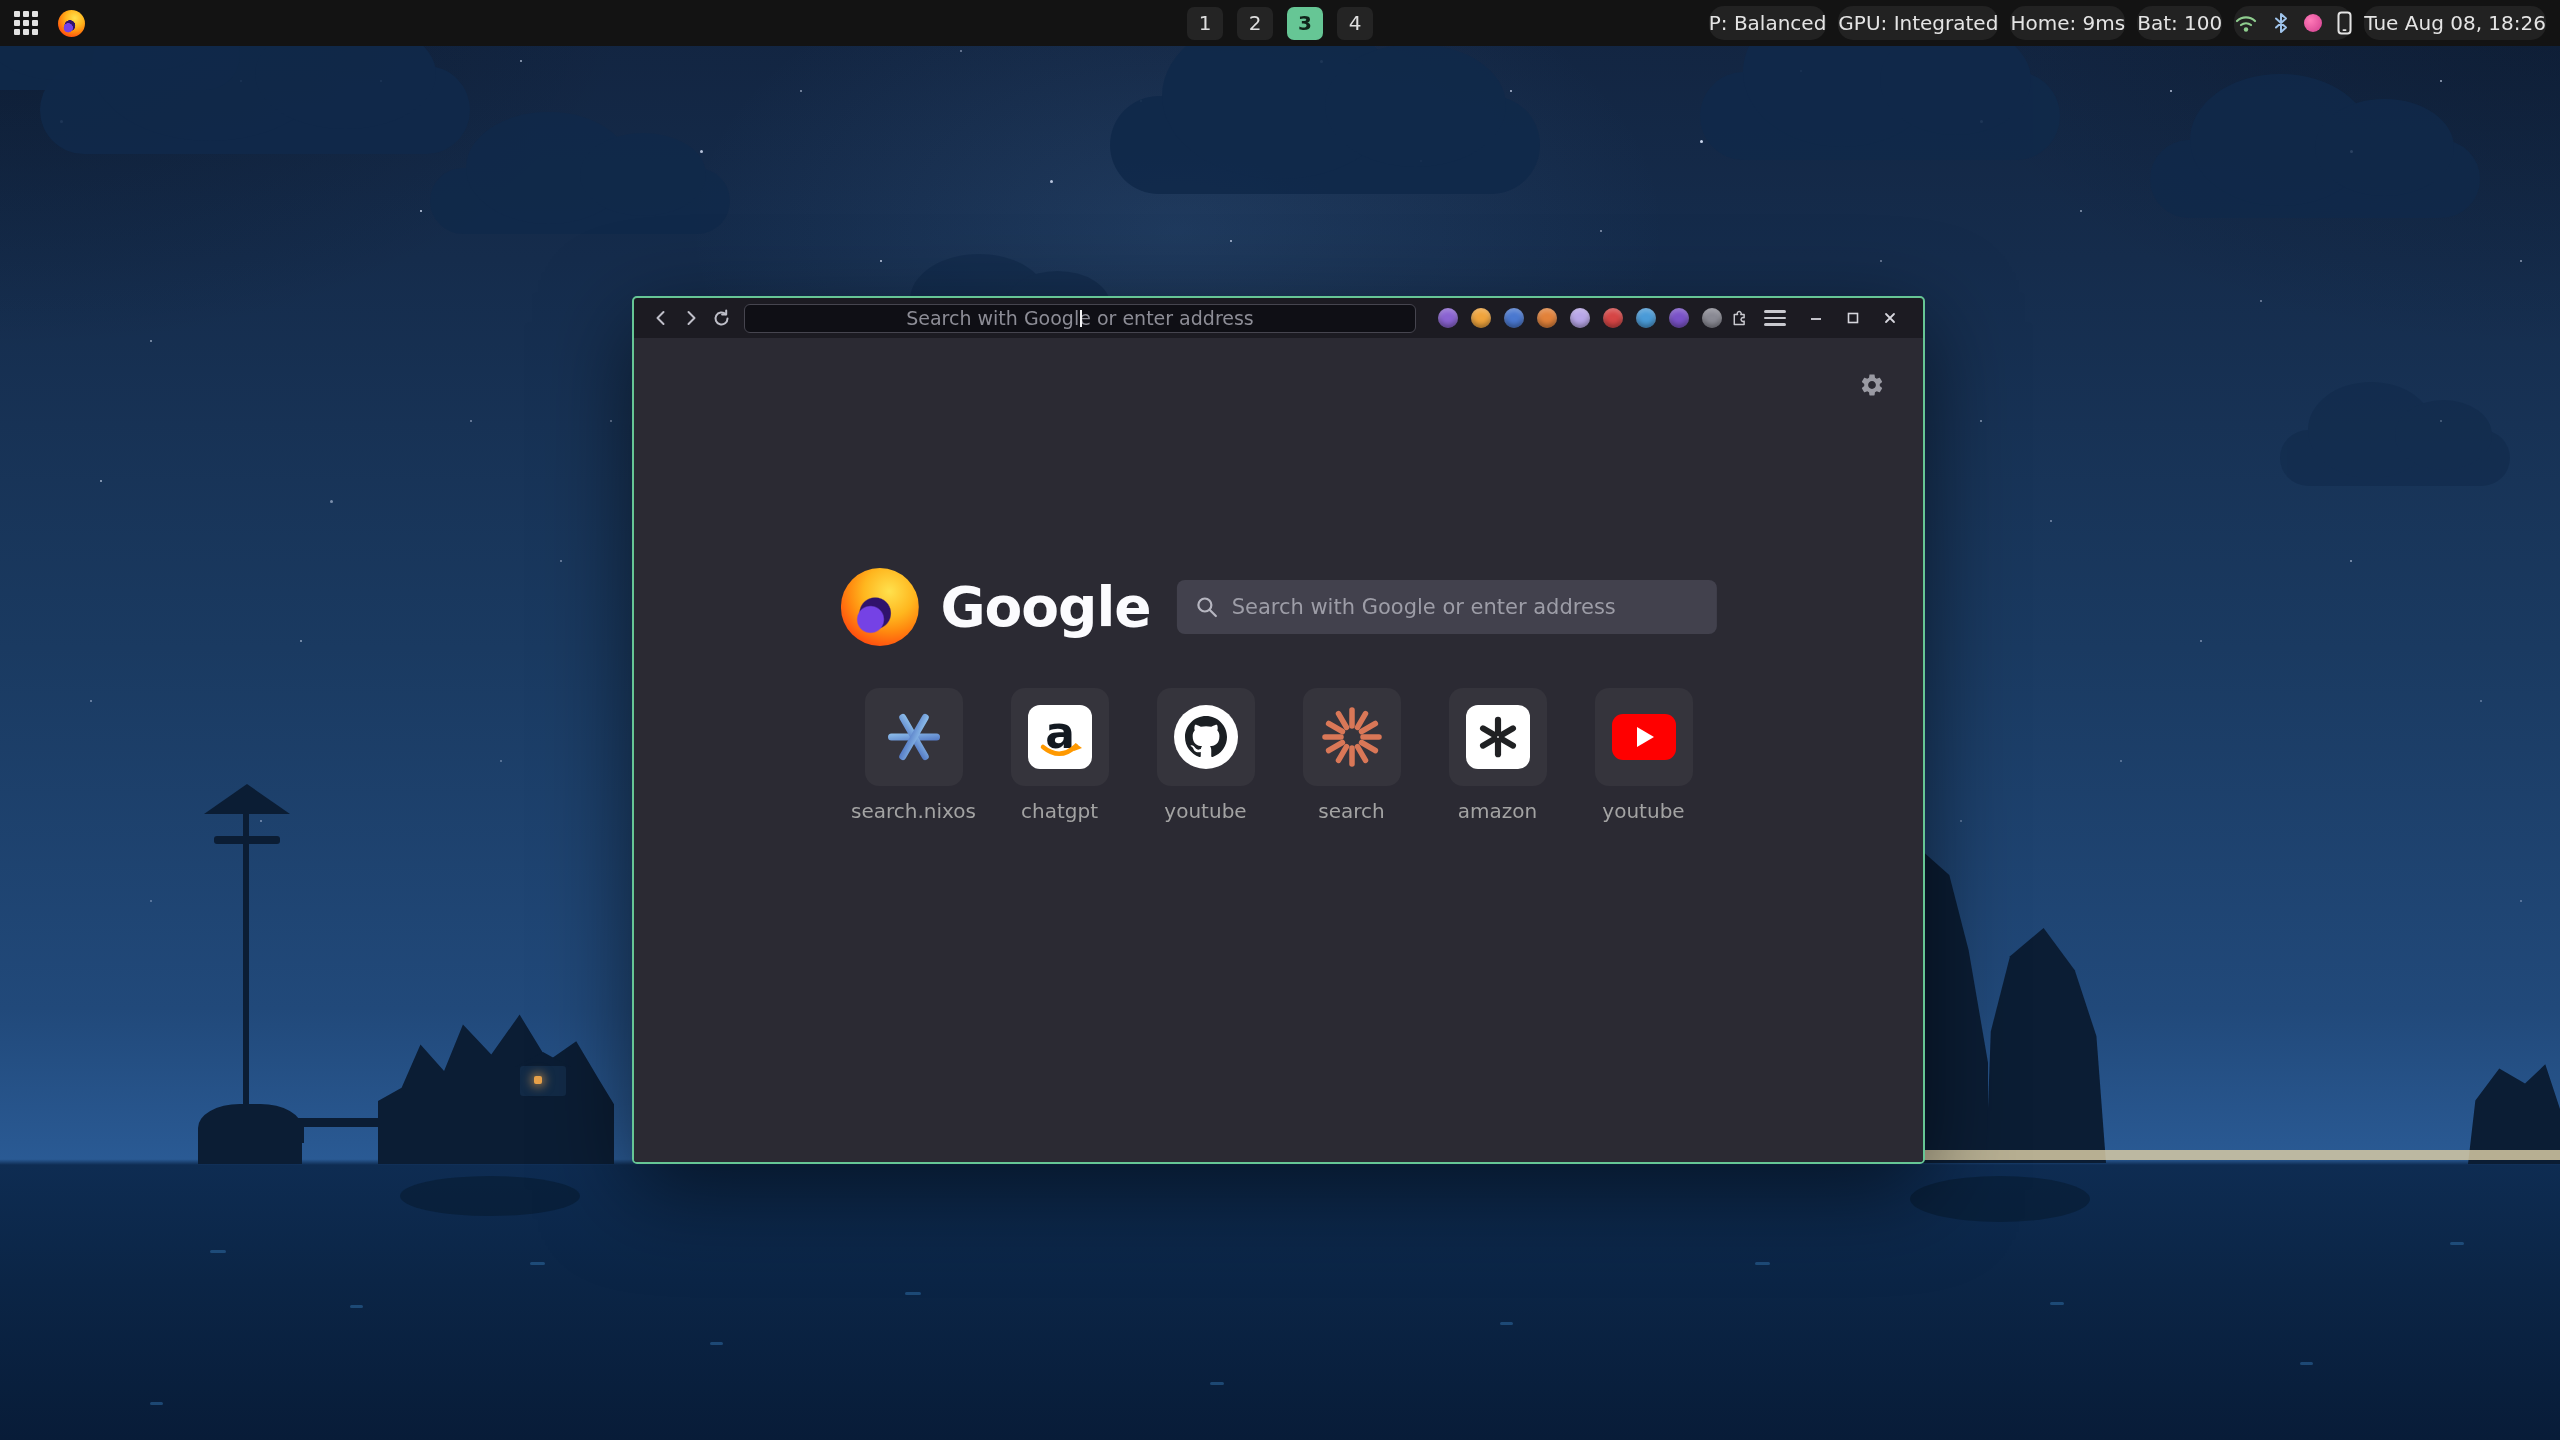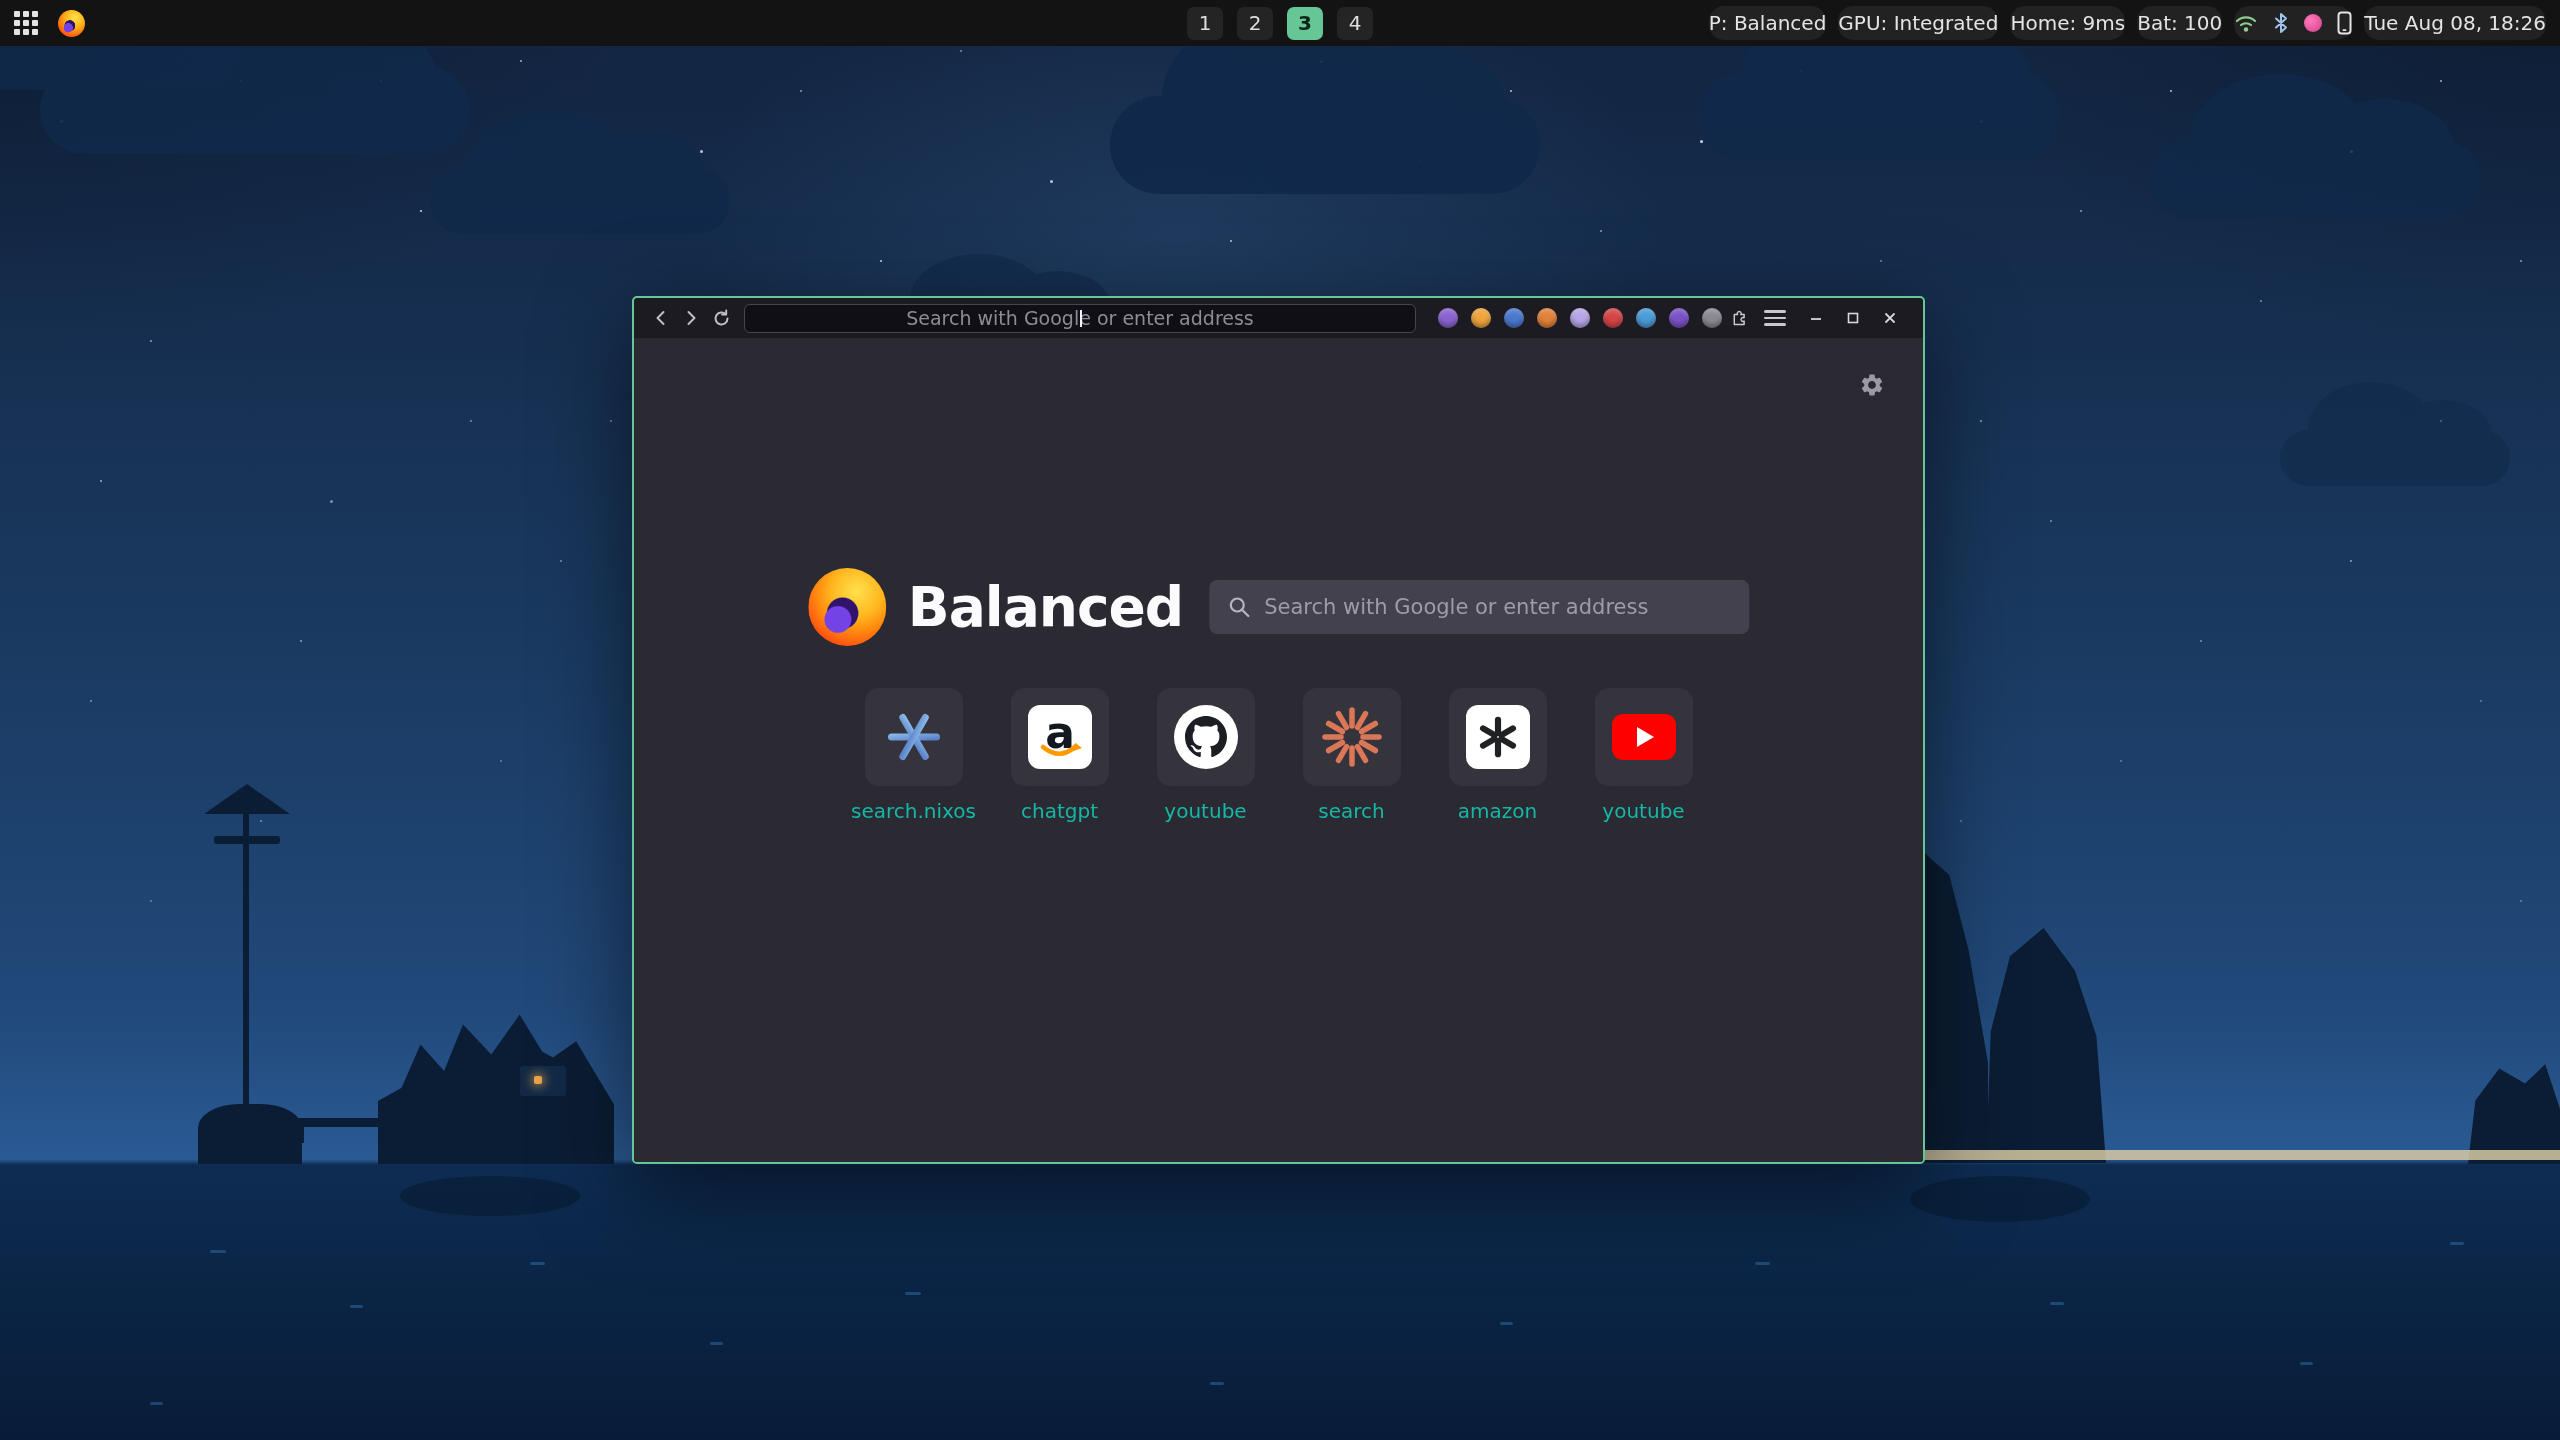--- a/index.html
+++ b/index.html
@@ -104,21 +104,21 @@
   .hero{position:absolute;top:230px;left:50%;transform:translateX(-50%);display:flex;align-items:center;}
   .fx-logo{width:78px;height:78px;flex:0 0 auto;}
   .wordmark{font-size:55px;font-weight:700;color:#fbfbfe;margin-left:22px;letter-spacing:-1px;}
   .search{margin-left:26px;width:540px;height:54px;background:var(--search-bg);border-radius:8px;display:flex;align-items:center;padding:0 18px;gap:13px;}
   .search input{flex:1;background:none;border:none;outline:none;color:#fbfbfe;font-size:21px;}
   .search input::placeholder{color:#9d9da7;}
 
   .shortcuts{position:absolute;top:350px;left:50%;transform:translateX(-50%);display:flex;gap:46px;}
   .tile{width:100px;display:flex;flex-direction:column;align-items:center;gap:13px;}
   .tile-card{width:98px;height:98px;border-radius:14px;background:var(--tile-bg);display:flex;align-items:center;justify-content:center;}
-  .tile-label{font-size:20px;color:#14b8a6;white-space:nowrap;}
+  .tile-label{font-size:20px;color:#a3a3a3;white-space:nowrap;}
   .white-sq{width:64px;height:64px;border-radius:12px;background:#fff;display:flex;align-items:center;justify-content:center;}
   .white-circle{width:64px;height:64px;border-radius:50%;background:#fff;display:flex;align-items:center;justify-content:center;}
   .yt{width:64px;height:46px;border-radius:11px;background:var(--youtube-red);display:flex;align-items:center;justify-content:center;}
   .yt-tri{width:0;height:0;border-left:17px solid #fff;border-top:10px solid transparent;border-bottom:10px solid transparent;margin-left:4px;}
 </style>
 </head>
 <body>
 
 <div class="screen">
 
@@ -325,21 +325,21 @@
 
     <div class="content">
       <div class="gear">
         <svg width="26" height="26" viewBox="0 0 24 24" fill="#9a9aa3">
             <path d="M19.14 12.94c.04-.3.06-.61.06-.94s-.02-.64-.07-.94l2.03-1.58c.18-.14.23-.41.12-.61l-1.92-3.32c-.12-.22-.37-.29-.59-.22l-2.39.96c-.5-.38-1.03-.7-1.62-.94l-.36-2.54c-.04-.24-.24-.41-.48-.41h-3.84c-.24 0-.43.17-.47.41l-.36 2.54c-.59.24-1.13.57-1.62.94l-2.39-.96c-.22-.08-.47 0-.59.22L2.74 8.87c-.12.21-.08.47.12.61l2.03 1.58c-.05.3-.09.63-.09.94s.02.64.07.94l-2.03 1.58c-.18.14-.23.41-.12.61l1.92 3.32c.12.22.37.29.59.22l2.39-.96c.5.38 1.03.7 1.62.94l.36 2.54c.05.24.24.41.48.41h3.84c.24 0 .44-.17.47-.41l.36-2.54c.59-.24 1.13-.56 1.62-.94l2.39.96c.22.08.47 0 .59-.22l1.92-3.32c.12-.22.07-.47-.12-.61l-2.01-1.58zM12 15.6c-1.98 0-3.6-1.62-3.6-3.6s1.62-3.6 3.6-3.6 3.6 1.62 3.6 3.6-1.62 3.6-3.6 3.6z"></path>
           </svg>
       </div>
 
       <div class="hero">
         <div class="fx-ball fx-logo"></div>
-        <div class="wordmark">Balanced</div>
+        <div class="wordmark">Google</div>
         <div class="search">
           <svg width="24" height="24" viewBox="0 0 24 24">
             <circle cx="10" cy="10" r="6.5" fill="none" stroke="#b6b6c0" stroke-width="2.2"></circle>
             <line x1="15" y1="15" x2="21" y2="21" stroke="#b6b6c0" stroke-width="2.2" stroke-linecap="round"></line>
           </svg>
           <input type="text" placeholder="Search with Google or enter address" style="">
         </div>
       </div>
 
       <div class="shortcuts">

